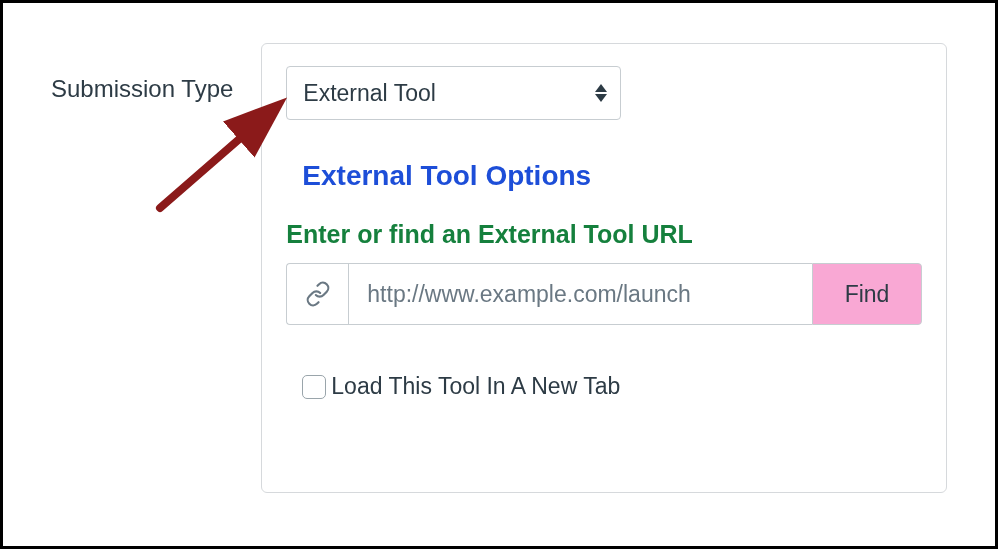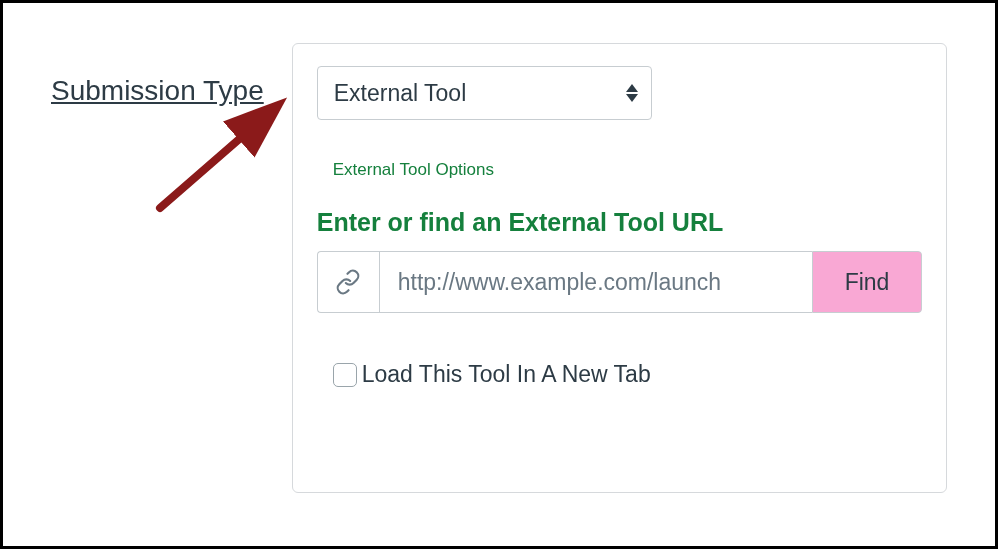--- a/index.html
+++ b/index.html
@@ -15,25 +15,24 @@
       position: relative;
       border: 3px solid #000;
       padding: 40px 48px;
     }
     .form-row {
       display: flex;
       align-items: flex-start;
       gap: 28px;
     }
     .form-label {
-      font-size: 28px;
+      font-size: 24px;
       color: #2d3b45;
       padding-top: 32px;
       white-space: nowrap;
-      text-decoration: underline;
     }
     .options-panel {
       flex: 1;
       border: 1px solid #d6d9dc;
       border-radius: 6px;
       padding: 22px 24px 36px 24px;
       min-height: 450px;
     }
     .select-wrap {
       position: relative;
@@ -69,23 +68,23 @@
       border-right: 6px solid transparent;
       border-bottom: 8px solid #2d3b45;
     }
     .select-arrows .tri-down {
       width: 0; height: 0;
       border-left: 6px solid transparent;
       border-right: 6px solid transparent;
       border-top: 8px solid #2d3b45;
     }
     .section-title {
-      font-size: 17px;
-      font-weight: 400;
-      color: #15803d;
+      font-size: 28px;
+      font-weight: 700;
+      color: #1d4ed8;
       margin: 0 0 28px 16px;
     }
     .field-label {
       font-size: 25px;
       font-weight: 700;
       color: #15803d;
       margin: 0 0 14px 0;
     }
     .url-row {
       display: flex;

